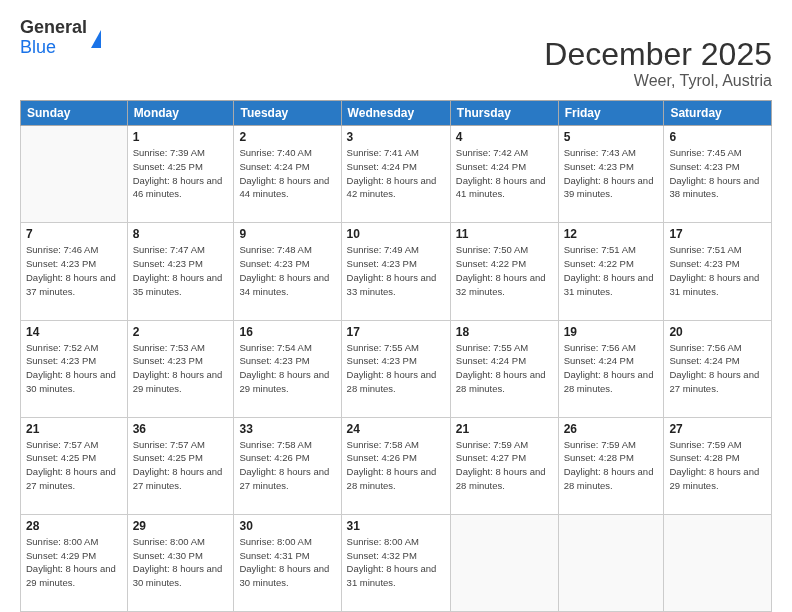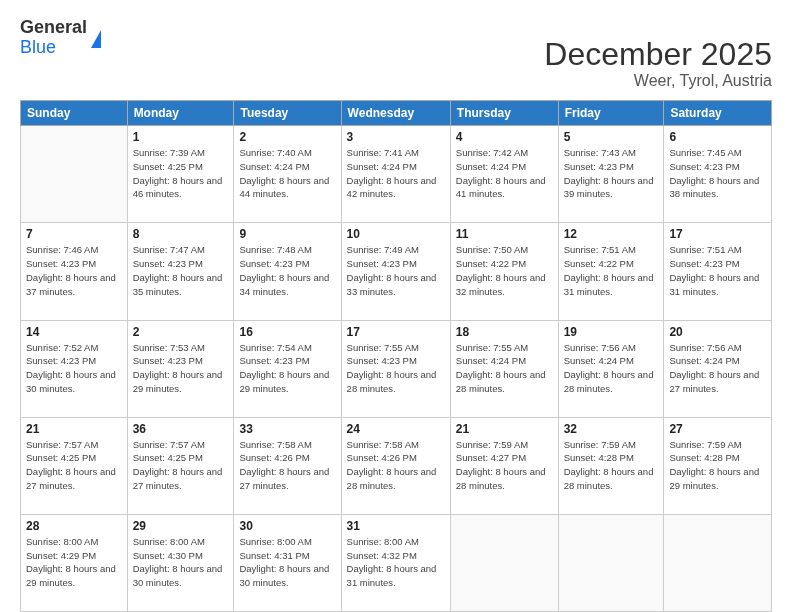--- a/index.html
+++ b/index.html
@@ -238,21 +238,21 @@
           </td>
           <td>
             <span class="day-number">24</span>
             <div class="day-info">Sunrise: 7:58 AM<br>Sunset: 4:26 PM<br>Daylight: 8 hours and 28 minutes.</div>
           </td>
           <td>
             <span class="day-number">21</span>
             <div class="day-info">Sunrise: 7:59 AM<br>Sunset: 4:27 PM<br>Daylight: 8 hours and 28 minutes.</div>
           </td>
           <td>
-            <span class="day-number">32</span>
+            <span class="day-number">26</span>
             <div class="day-info">Sunrise: 7:59 AM<br>Sunset: 4:28 PM<br>Daylight: 8 hours and 28 minutes.</div>
           </td>
           <td>
             <span class="day-number">27</span>
             <div class="day-info">Sunrise: 7:59 AM<br>Sunset: 4:28 PM<br>Daylight: 8 hours and 29 minutes.</div>
           </td>
         </tr>
         <tr>
           <td>
             <span class="day-number">28</span>

